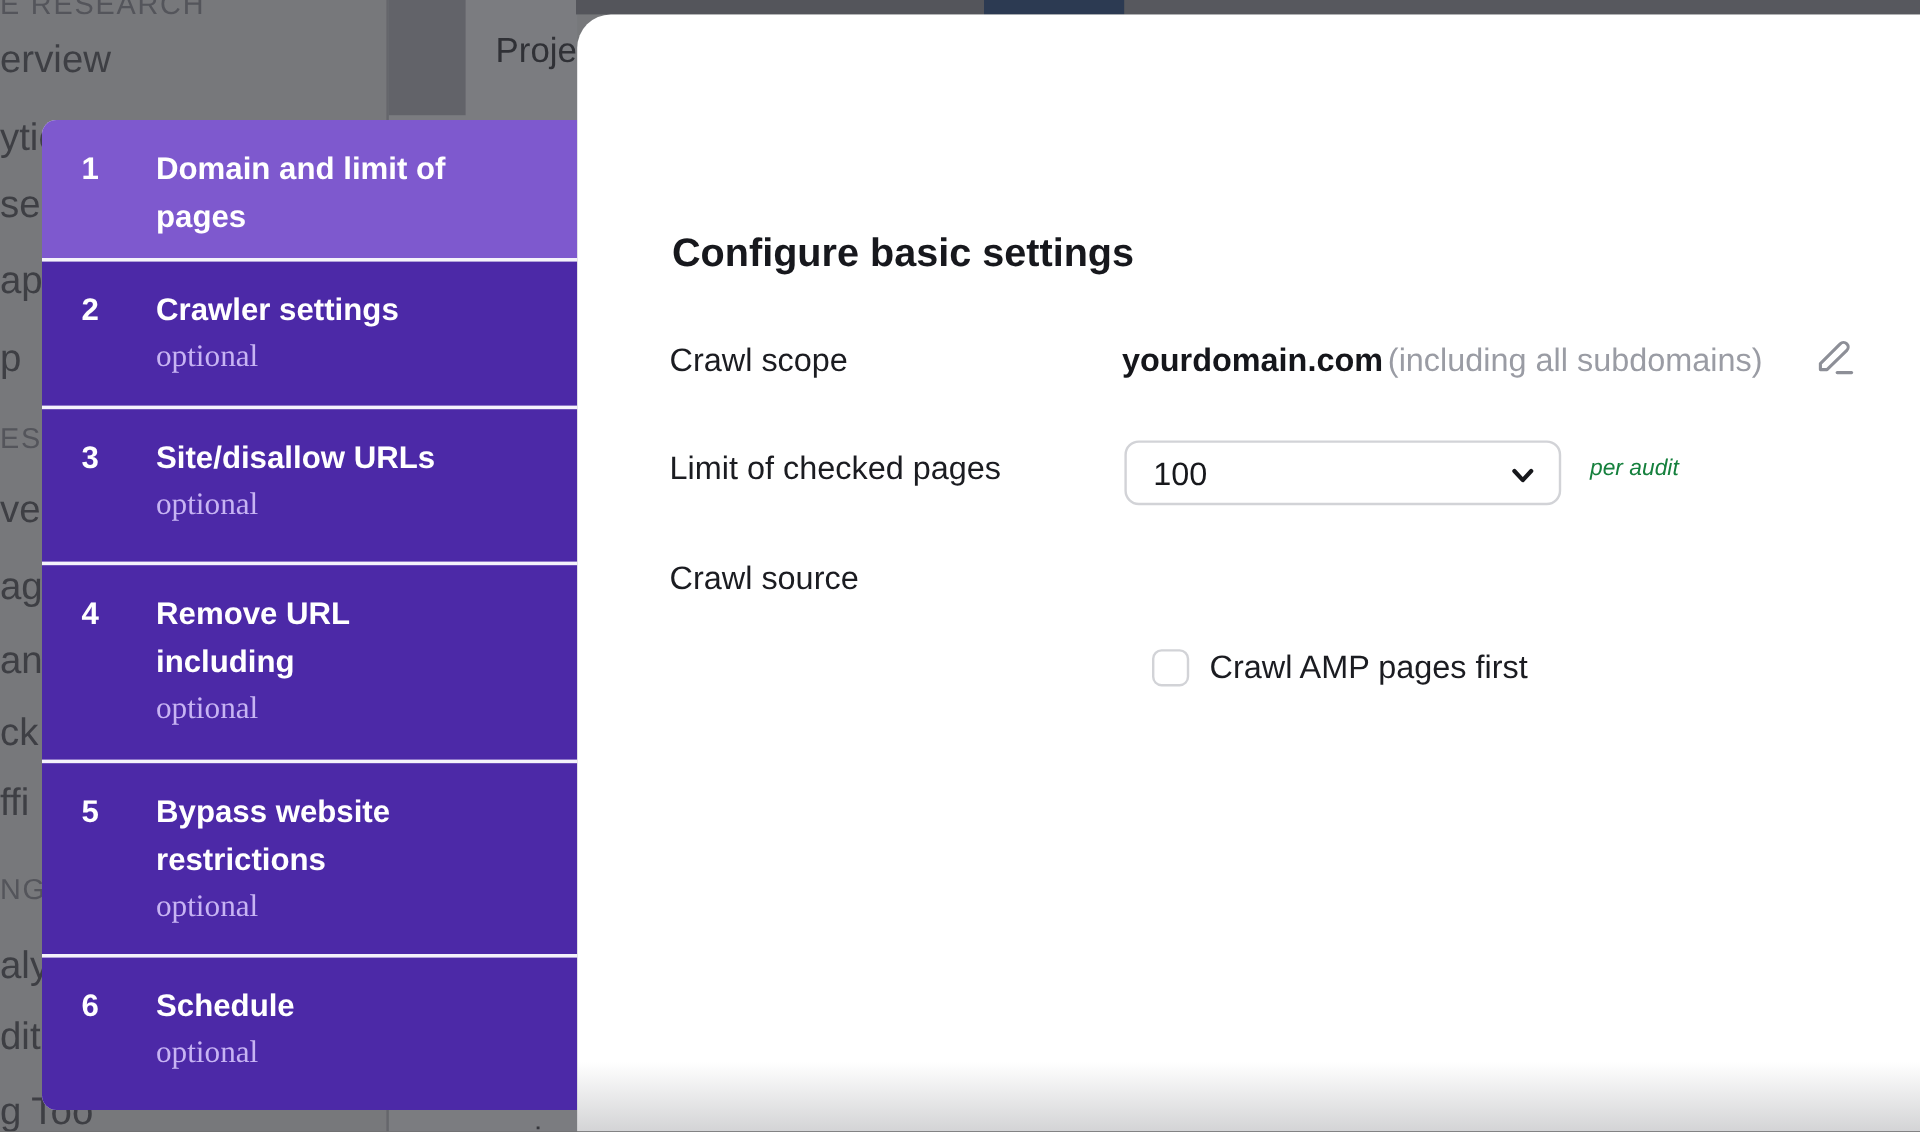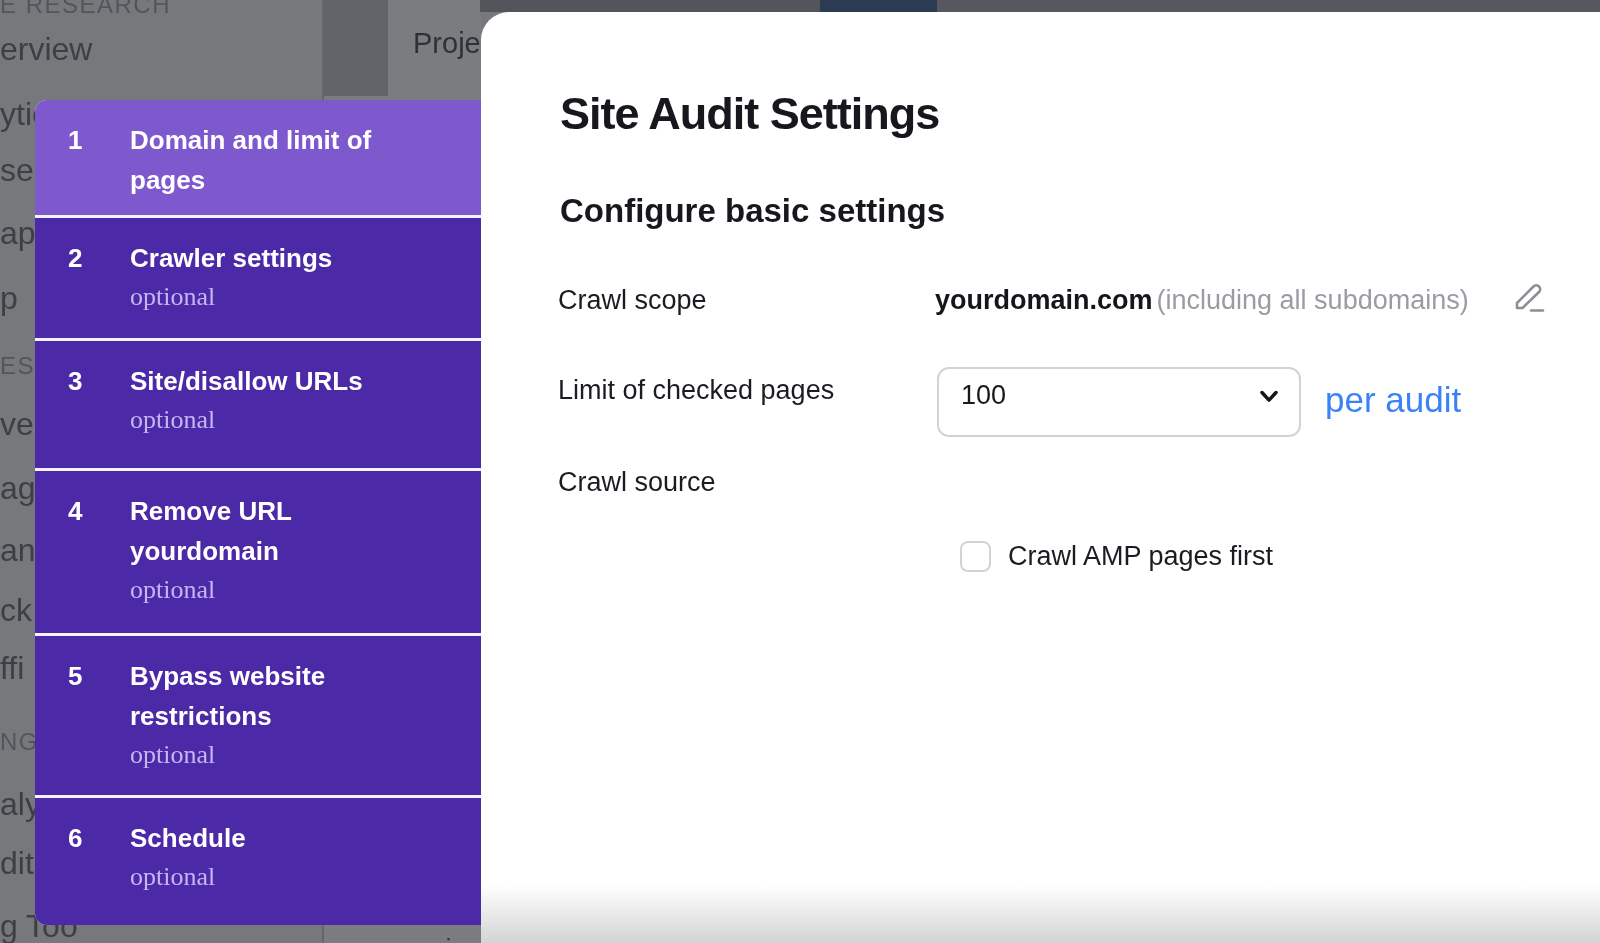--- a/index.html
+++ b/index.html
@@ -27,26 +27,26 @@
     background:#ffffff;border-radius:28px 0 0 0;
   }
   .modal-title{position:absolute;left:79px;top:76px;font-size:45px;font-weight:800;color:#17181d;letter-spacing:-1px;white-space:nowrap;}
   .section-heading{position:absolute;left:79px;top:180px;font-size:33px;font-weight:700;color:#17181d;white-space:nowrap;}
   .row-label{position:absolute;left:77px;font-size:27px;color:#1b1c21;white-space:nowrap;}
   .scope-value{position:absolute;left:454px;top:273px;font-size:27px;white-space:nowrap;}
   .scope-domain{font-weight:700;color:#15161b;}
   .scope-note{color:#9a9ca4;margin-left:4px;}
   .edit-btn{position:absolute;left:1028px;top:266px;width:40px;height:40px;cursor:pointer;}
   .selectbox{
-    position:absolute;left:456px;width:364px;height:70px;box-sizing:border-box;
+    position:absolute;left:456px;width:364px;height:54px;box-sizing:border-box;
     border:2px solid #d2d3d7;border-radius:12px;background:#fff;cursor:pointer;
   }
   .selectbox .sel-text{position:absolute;left:22px;top:0;line-height:52px;font-size:27px;color:#17181c;white-space:nowrap;}
   .selectbox .chev{position:absolute;right:16px;top:13px;}
-  .suffix{position:absolute;left:844px;top:368px;font-size:35px;color:#3b82f6;white-space:nowrap;}
+  .suffix{position:absolute;left:844px;top:368px;font-size:19px;color:#15803d;white-space:nowrap;font-style:italic;}
   .amp-row{position:absolute;left:455px;top:529px;display:flex;align-items:center;cursor:pointer;padding-left:24px;}
   .checkbox{width:31px;height:31px;box-sizing:border-box;border:2px solid #d2d3d7;border-radius:8px;background:#fff;}
   .amp-label{margin-left:17px;font-size:27px;color:#1b1c21;white-space:nowrap;}
   .bottom-fade{position:absolute;left:0;bottom:0;width:100%;height:58px;
     background:linear-gradient(to bottom,rgba(140,141,146,0),rgba(140,141,146,0.38));pointer-events:none;}
   
   .steps{
     position:absolute;left:35px;top:100px;width:446px;height:825px;
     border-radius:12px 0 0 12px;overflow:hidden;background:#f4f2fb;
     display:flex;flex-direction:column;
@@ -93,21 +93,20 @@
   <div class="frag frag-item" style="top:845px;">dit</div>
   <div class="frag frag-item" style="top:908px;">g Too</div>
   <div class="bottom-frag">serie</div>
 
   <div class="top-strip">
     <div class="navy"></div>
     <div class="lighter"></div>
   </div>
 
   <div class="modal">
-    <div class="modal-title">Site Audit Settings</div>
     <div class="section-heading">Configure basic settings</div>
 
     <div class="row-label" style="top:273px;">Crawl scope</div>
     <div class="scope-value">
       <span class="scope-domain">yourdomain.com</span><span class="scope-note">(including all subdomains)</span>
     </div>
     <div class="edit-btn">
       <svg width="40" height="40" viewBox="0 0 40 40" fill="none">
         <path d="M8 30 L8 25 L24.5 8.5 C26 7 28.5 7 30 8.5 C31.5 10 31.5 12.5 30 14 L13.5 30 Z" stroke="#8d8f97" stroke-width="2.6" stroke-linejoin="round"></path>
         <line x1="22" y1="32.5" x2="34" y2="32.5" stroke="#8d8f97" stroke-width="2.6" stroke-linecap="round"></line>
@@ -151,21 +150,21 @@
     <div class="step">
       <div class="step-number">3</div>
       <div class="step-body">
         <div class="step-title">Site/disallow URLs</div>
         <div class="step-note">optional</div>
       </div>
     </div>
     <div class="step">
       <div class="step-number">4</div>
       <div class="step-body">
-        <div class="step-title">Remove URL yourdomain</div>
+        <div class="step-title">Remove URL including</div>
         <div class="step-note">optional</div>
       </div>
     </div>
     <div class="step">
       <div class="step-number">5</div>
       <div class="step-body">
         <div class="step-title">Bypass website restrictions</div>
         <div class="step-note">optional</div>
       </div>
     </div>

